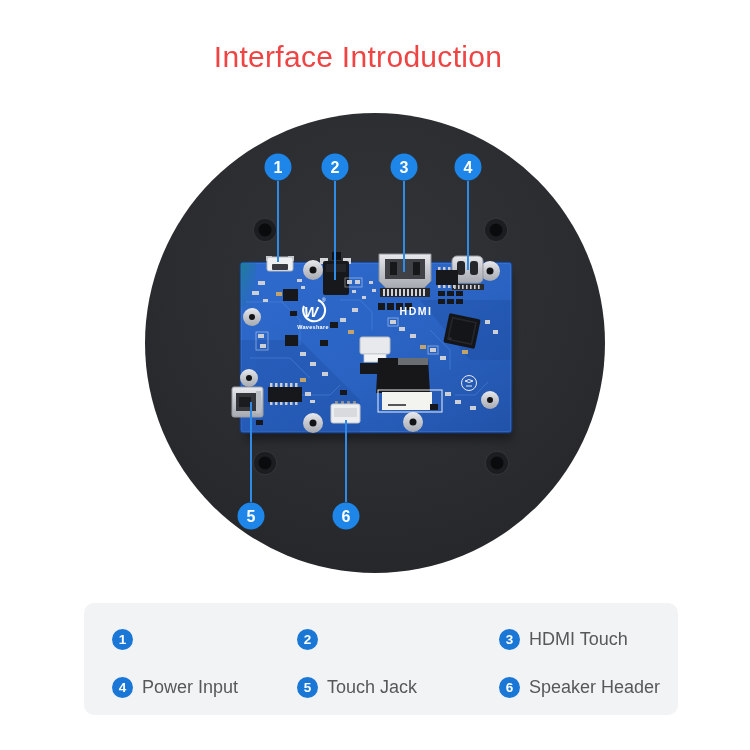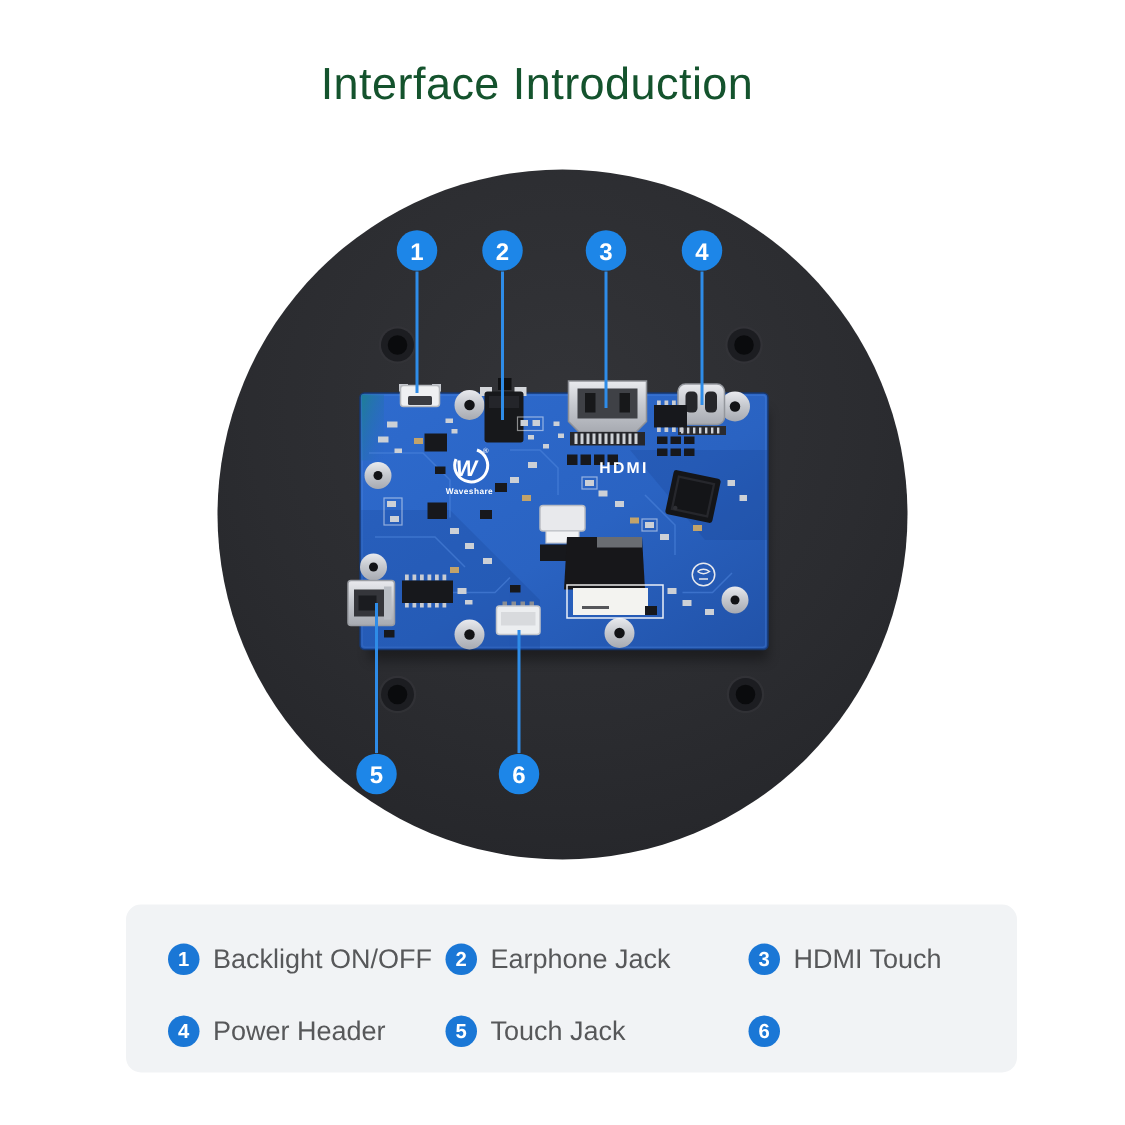--- a/index.html
+++ b/index.html
@@ -4,21 +4,21 @@
 <style>
   html,body { margin:0; padding:0; }
   body {
     width:750px; height:750px; position:relative; overflow:hidden;
     background:#ffffff;
     font-family:"Liberation Sans", sans-serif;
   }
   .title {
     position:absolute; top:40px; left:0; width:716px;
     text-align:center; font-size:30px; font-weight:400;
-    color:#14532d; letter-spacing:0.3px; margin:0;
+    color:#ef4444; letter-spacing:0.3px; margin:0;
   }
   .scene-svg { position:absolute; left:0; top:0; }
   svg text { font-family:"Liberation Sans", sans-serif; }
   .callout-num { fill:#ffffff; font-size:16px; font-weight:600; text-anchor:middle; }
   .board-hdmi { fill:#ffffff; font-size:10.5px; font-weight:bold; letter-spacing:1.5px; text-anchor:middle; }
   .board-logo-w { fill:#ffffff; font-size:15px; font-weight:bold; font-style:italic; text-anchor:middle; }
   .board-logo-reg { fill:#ffffff; font-size:5px; }
   .board-brand { fill:#ffffff; font-size:5.5px; font-weight:bold; text-anchor:middle; letter-spacing:0.3px; }
   .legend {
     position:absolute; left:84px; top:603px; width:594px; height:112px;
@@ -379,34 +379,33 @@
     <g>
       <circle cx="346" cy="516" r="13.5" fill="#1d86e8"></circle>
       <text class="callout-num" x="346" y="522">6</text>
     </g>
   </g>
 </svg>
 
 <div class="legend">
   <div class="legend-item">
     <span class="legend-badge">1</span>
-    <span class="legend-label">Backlight ON/OFF</span>
   </div>
   <div class="legend-item">
     <span class="legend-badge">2</span>
-    <span class="legend-label">Earphone Jack</span>
   </div>
   <div class="legend-item">
     <span class="legend-badge">3</span>
     <span class="legend-label">HDMI Touch</span>
   </div>
   <div class="legend-item">
     <span class="legend-badge">4</span>
-    <span class="legend-label">Power Header</span>
+    <span class="legend-label">Power Input</span>
   </div>
   <div class="legend-item">
     <span class="legend-badge">5</span>
     <span class="legend-label">Touch Jack</span>
   </div>
   <div class="legend-item">
     <span class="legend-badge">6</span>
+    <span class="legend-label">Speaker Header</span>
   </div>
 </div>
 
 </body></html>

